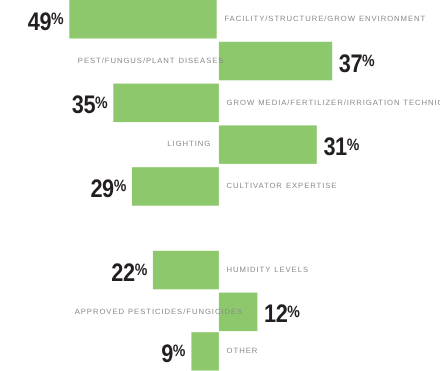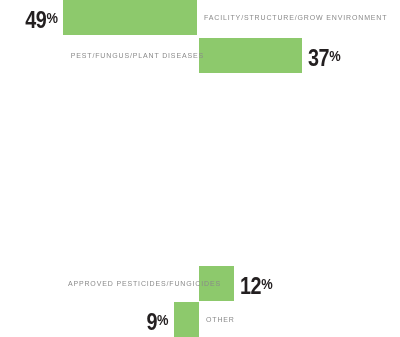--- a/index.html
+++ b/index.html
@@ -83,20 +83,40 @@
     <div class="row" style="top: 0px;">
       <div class="bar" style="left: 63px; width: 134px; background: rgb(141, 201, 108);"></div>
       <div class="pct left align-right" style="color: rgb(35, 31, 32); right: 343px;"><span>49</span><span class="sign">%</span></div>
       <div class="cat align-left" style="color: rgb(138, 138, 138); left: 204px;">FACILITY/STRUCTURE/GROW ENVIRONMENT</div>
     </div>
     <div class="row" style="top: 38px; padding-left: 12px;">
       <div class="bar" style="left: 199px; width: 103px; background: rgb(141, 201, 108);"></div>
       <div class="pct right align-left" style="color: rgb(35, 31, 32); left: 308px;"><span>37</span><span class="sign">%</span></div>
       <div class="cat align-right" style="color: rgb(138, 138, 138); right: 208px;">PEST/FUNGUS/PLANT DISEASES</div>
     </div>
+    <div class="row" style="top: 76px;">
+      <div class="bar" style="left: 103px; width: 96px; background: rgb(141, 201, 108);"></div>
+      <div class="pct left align-right" style="color: rgb(35, 31, 32); right: 303px;"><span>35</span><span class="sign">%</span></div>
+      <div class="cat align-left" style="color: rgb(138, 138, 138); left: 206px;">GROW MEDIA/FERTILIZER/IRRIGATION TECHNIQUE</div>
+    </div>
+    <div class="row" style="top: 114px;">
+      <div class="bar" style="left: 199px; width: 89px; background: rgb(141, 201, 108);"></div>
+      <div class="pct right align-left" style="color: rgb(35, 31, 32); left: 294px;"><span>31</span><span class="sign">%</span></div>
+      <div class="cat align-right" style="color: rgb(138, 138, 138); right: 208px;">LIGHTING</div>
+    </div>
+    <div class="row" style="top: 152px;">
+      <div class="bar" style="left: 120px; width: 79px; background: rgb(141, 201, 108);"></div>
+      <div class="pct left align-right" style="color: rgb(35, 31, 32); right: 286px;"><span>29</span><span class="sign">%</span></div>
+      <div class="cat align-left" style="color: rgb(138, 138, 138); left: 206px;">CULTIVATOR EXPERTISE</div>
+    </div>
+    <div class="row" style="top: 228px;">
+      <div class="bar" style="left: 139px; width: 60px; background: rgb(141, 201, 108);"></div>
+      <div class="pct left align-right" style="color: rgb(35, 31, 32); right: 267px;"><span>22</span><span class="sign">%</span></div>
+      <div class="cat align-left" style="color: rgb(138, 138, 138); left: 206px;">HUMIDITY LEVELS</div>
+    </div>
     <div class="row" style="top: 266px; padding-left: 29px;">
       <div class="bar" style="left: 199px; width: 35px; background: rgb(141, 201, 108);"></div>
       <div class="pct right align-left" style="color: rgb(35, 31, 32); left: 240px;"><span>12</span><span class="sign">%</span></div>
       <div class="cat align-right" style="color: rgb(138, 138, 138); right: 208px;">APPROVED PESTICIDES/FUNGICIDES</div>
     </div>
     <div class="row" style="top: 302px;">
       <div class="bar" style="left: 174px; width: 25px; background: rgb(141, 201, 108);"></div>
       <div class="pct left align-right" style="color: rgb(35, 31, 32); right: 232px;"><span>9</span><span class="sign">%</span></div>
       <div class="cat align-left" style="color: rgb(138, 138, 138); left: 206px;">OTHER</div>
     </div>

